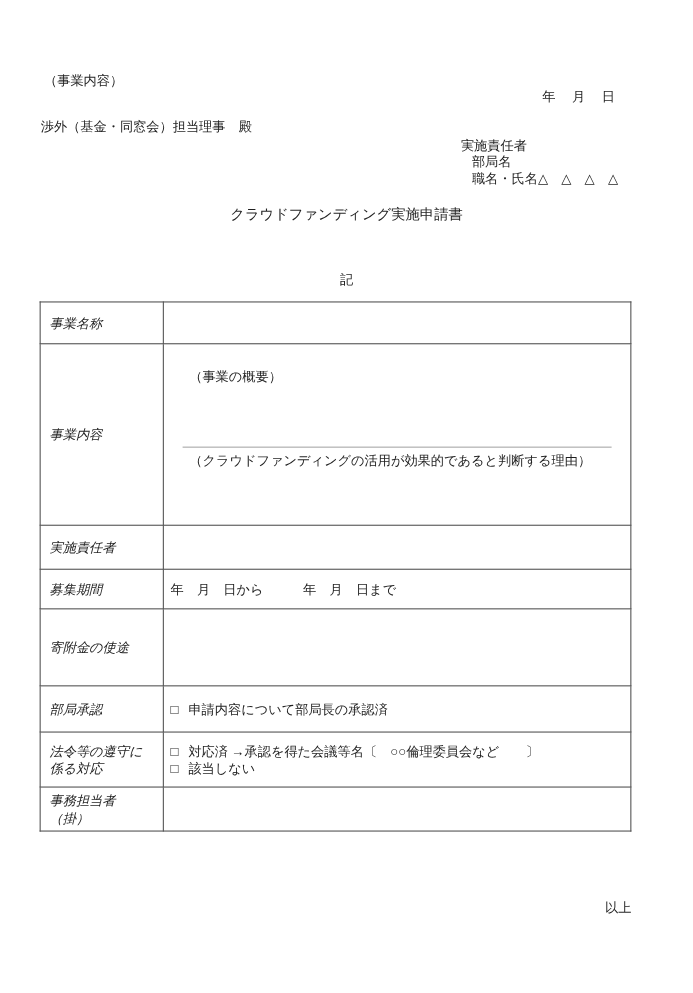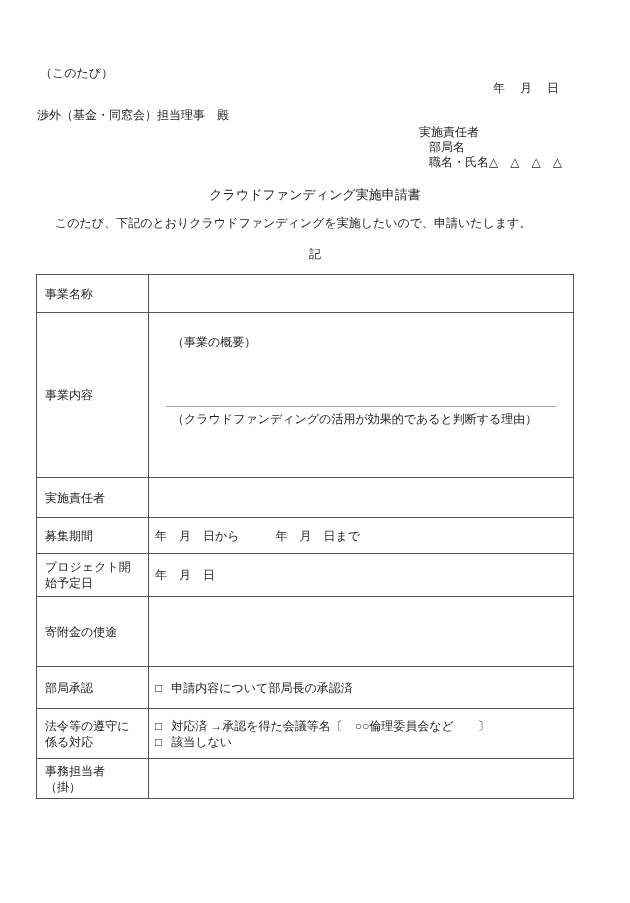--- a/index.html
+++ b/index.html
@@ -20,21 +20,21 @@
 
   .doc-title { position:absolute; left:0; top:186px; width:630px;
                text-align:center; font-size:13px; font-weight:normal;font-family:Liberation Mono, monospace; }
   .intro     { position:absolute; left:55px; top:215px; }
   .ki        { position:absolute; left:0; top:246px; width:630px; text-align:center; }
 
   .form-table { position:absolute; left:36px; top:274px; width:538px;
                 border-collapse:collapse; table-layout:fixed; font-size:12px; }
   .form-table th, .form-table td { border:1px solid #555; }
   .form-table th { font-weight:normal; text-align:left; vertical-align:middle;
-                   padding:2px 8px; line-height:16px; }
+                   padding:2px 8px; line-height:16px;font-style:italic; }
   .form-table td { vertical-align:middle; padding:2px 6px; line-height:16px; }
 
   tr.r1  { height:38px; }
   tr.r2  { height:131px; }
   tr.r3  { height:40px; }
   tr.r4  { height:36px; }
   tr.r5  { height:43px; }
   tr.r6  { height:36px; }
   tr.r7  { height:70px; }
   tr.r8  { height:42px; }
@@ -52,35 +52,34 @@
   .cb { display:inline-block; margin-right:9px; }
   .opt { line-height:16px; }
 
   .closing { position:absolute; left:36px; top:817px; width:538px; text-align:right; }
 </style>
 </head>
 <body>
 
 <div class="page">
 
-  <div class="note">（このたび）</div>
+  <div class="note">（事業内容）</div>
 
   <div class="date-line">年　 月　 日</div>
 
   <div class="recipient">渉外（基金・同窓会）担当理事　殿</div>
 
   <div class="applicant">
     <div>実施責任者</div>
     <div class="ind">部局名</div>
     <div class="ind">職名・氏名△　△　△　△</div>
   </div>
 
   <h1 class="doc-title">クラウドファンディング実施申請書</h1>
 
-  <p class="intro">このたび、下記のとおりクラウドファンディングを実施したいので、申請いたします。</p>
 
   <div class="ki">記</div>
 
   <table class="form-table">
     <colgroup>
         <col style="width:112px">
         <col>
       </colgroup>
 
     <tbody>
@@ -104,24 +103,20 @@
     <tr class="r3">
       <th>実施責任者</th>
       <td></td>
     </tr>
 
     <tr class="r4">
       <th>募集期間</th>
       <td class="val-indent">年　月　日から　　　年　月　日まで</td>
     </tr>
 
-    <tr class="r5">
-      <th>プロジェクト開始予定日</th>
-      <td class="val-indent">年　月　日</td>
-    </tr>
 
 
     <tr class="r7">
       <th>寄附金の使途</th>
       <td></td>
     </tr>
 
     <tr class="r8">
       <th>部局承認</th>
       <td>
@@ -141,14 +136,15 @@
       </td>
     </tr>
 
     <tr class="r10">
       <th>事務担当者（掛）</th>
       <td></td>
     </tr>
   </tbody>
     </table>
 
+  <div class="closing">以上</div>
 
 </div>
 
 </body></html>

